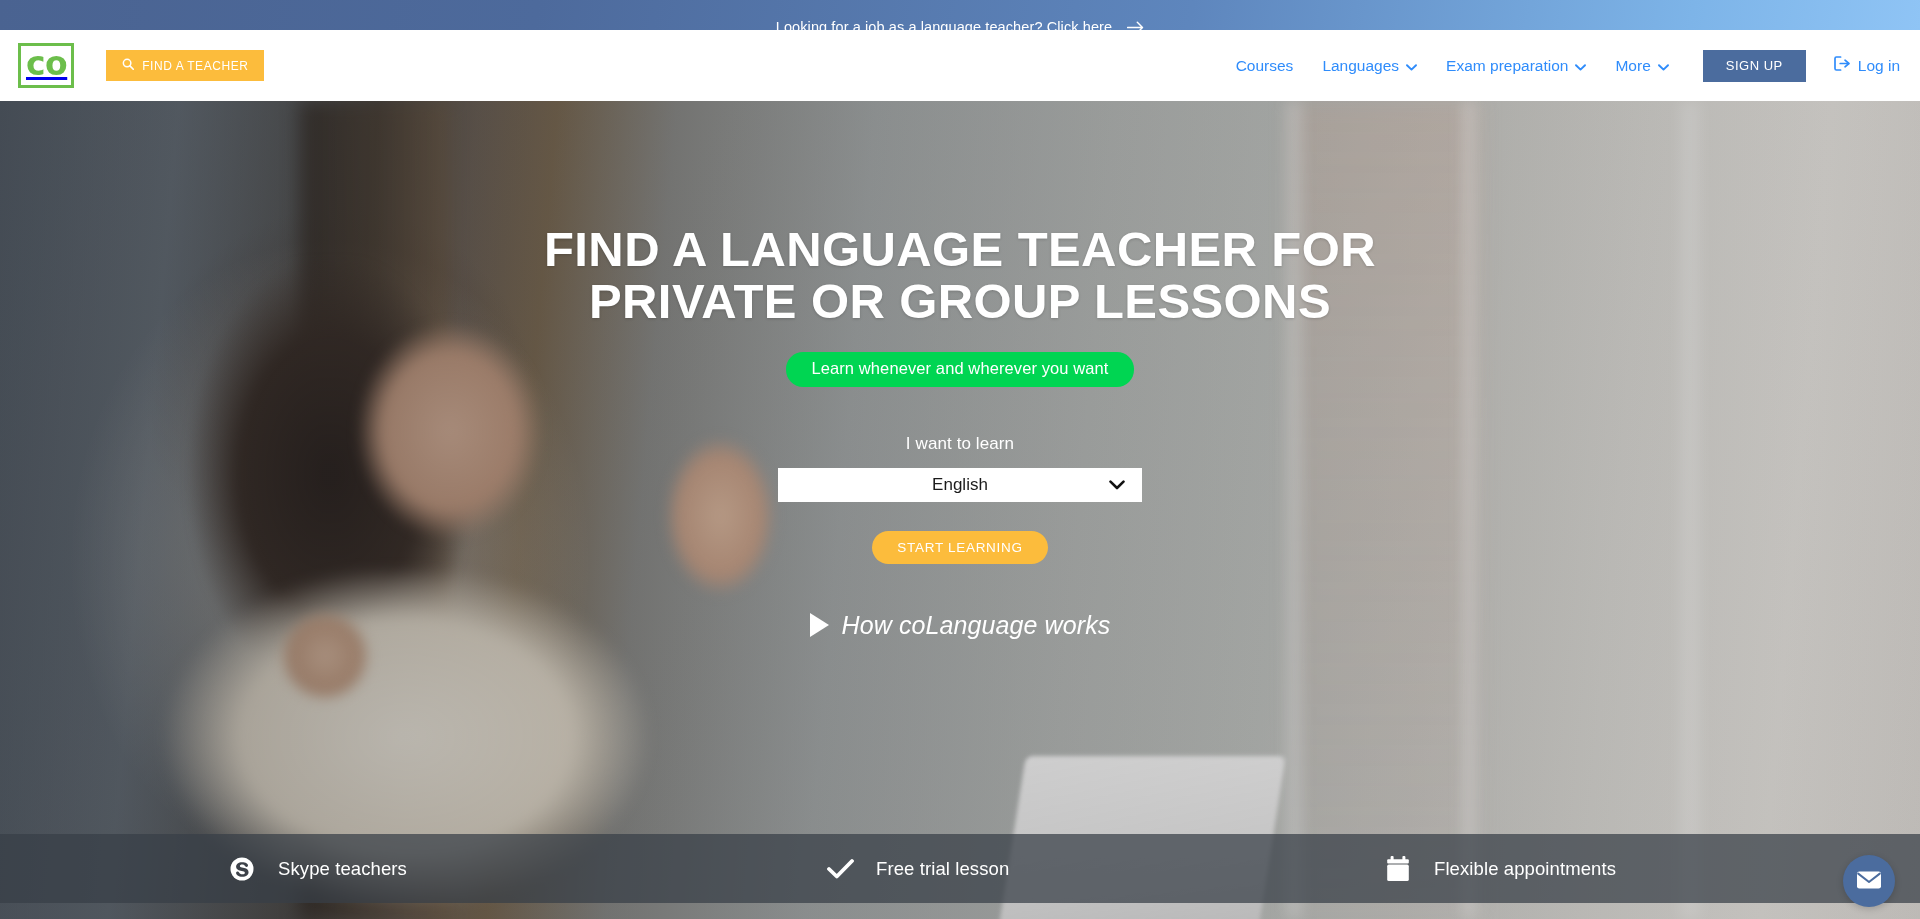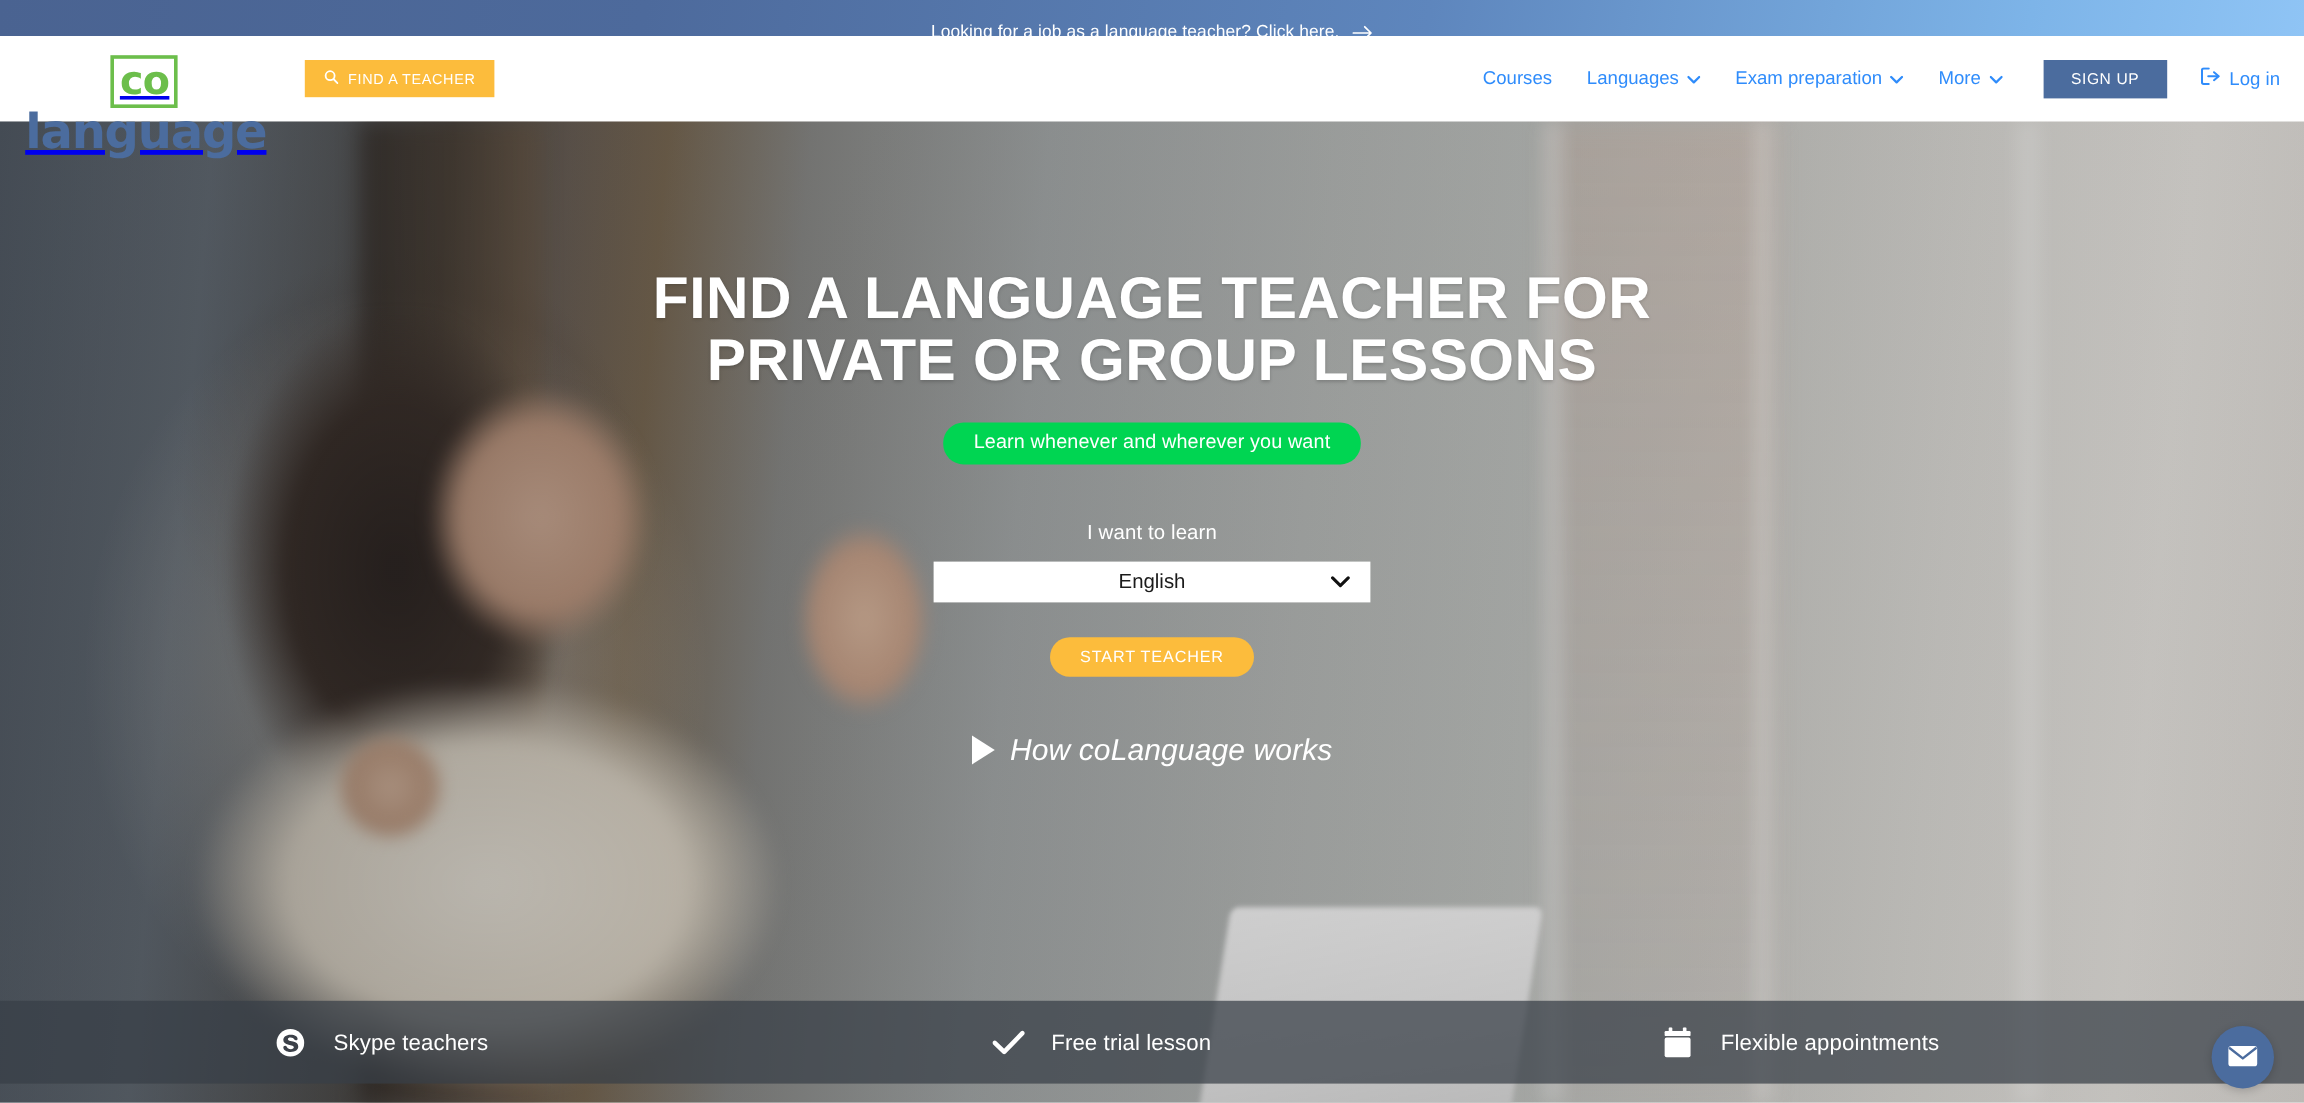--- a/index.html
+++ b/index.html
@@ -48,21 +48,20 @@
     z-index: 30;
   }
 
   .logo {
     display: flex;
     align-items: center;
     height: 40px;
     margin-left: 0px;
     cursor: pointer;
     user-select: none;
-    flex-direction: column;
   }
   .logo-co {
     border: 3px solid #6cbe4b;
     color: #6cbe4b;
     font-size: 33px;
     font-weight: 700;
     line-height: 0.92;
     padding: 3px 4px 5px 5px;
     letter-spacing: -0.5px;
     font-family: "DejaVu Sans", sans-serif;
@@ -395,21 +394,20 @@
         <path d="M0.6 6.5H15.4M10.3 1.3L15.5 6.5L10.3 11.7" stroke="#ffffff" stroke-width="1.45" stroke-linecap="round" stroke-linejoin="round"></path>
       </svg>
     </span>
   </a>
 </div>
 
 <header class="site-header">
 
   <a class="logo" href="#">
     <span class="logo-co">co</span>
-    <span class="logo-language">language</span>
   </a>
 
   <button class="find-teacher-btn">
     <span>
       <svg width="12" height="12" viewBox="0 0 16 16" fill="none">
         <circle cx="6.8" cy="6.8" r="5" stroke="#ffffff" stroke-width="2"></circle>
         <path d="M10.6 10.6L15 15" stroke="#ffffff" stroke-width="2.2" stroke-linecap="round"></path>
       </svg>
     </span>
     <span>FIND A TEACHER</span>
@@ -488,21 +486,21 @@
       <select class="hero-select">
         <option>English</option>
       </select>
       <span class="select-caret">
         <svg width="16" height="10" viewBox="0 0 16 10" fill="none">
             <path d="M1.5 1.6L8 8L14.5 1.6" stroke="#111111" stroke-width="2.6" stroke-linecap="round" stroke-linejoin="round"></path>
           </svg>
       </span>
     </div>
 
-    <button class="start-btn">START TEACHER</button>
+    <button class="start-btn">START LEARNING</button>
 
     <a class="video-link" href="#">
       <span class="play-tri"></span>
       <span>How coLanguage works</span>
     </a>
   </div>
 
   <div class="feature-bar">
 
     <div class="feature">

